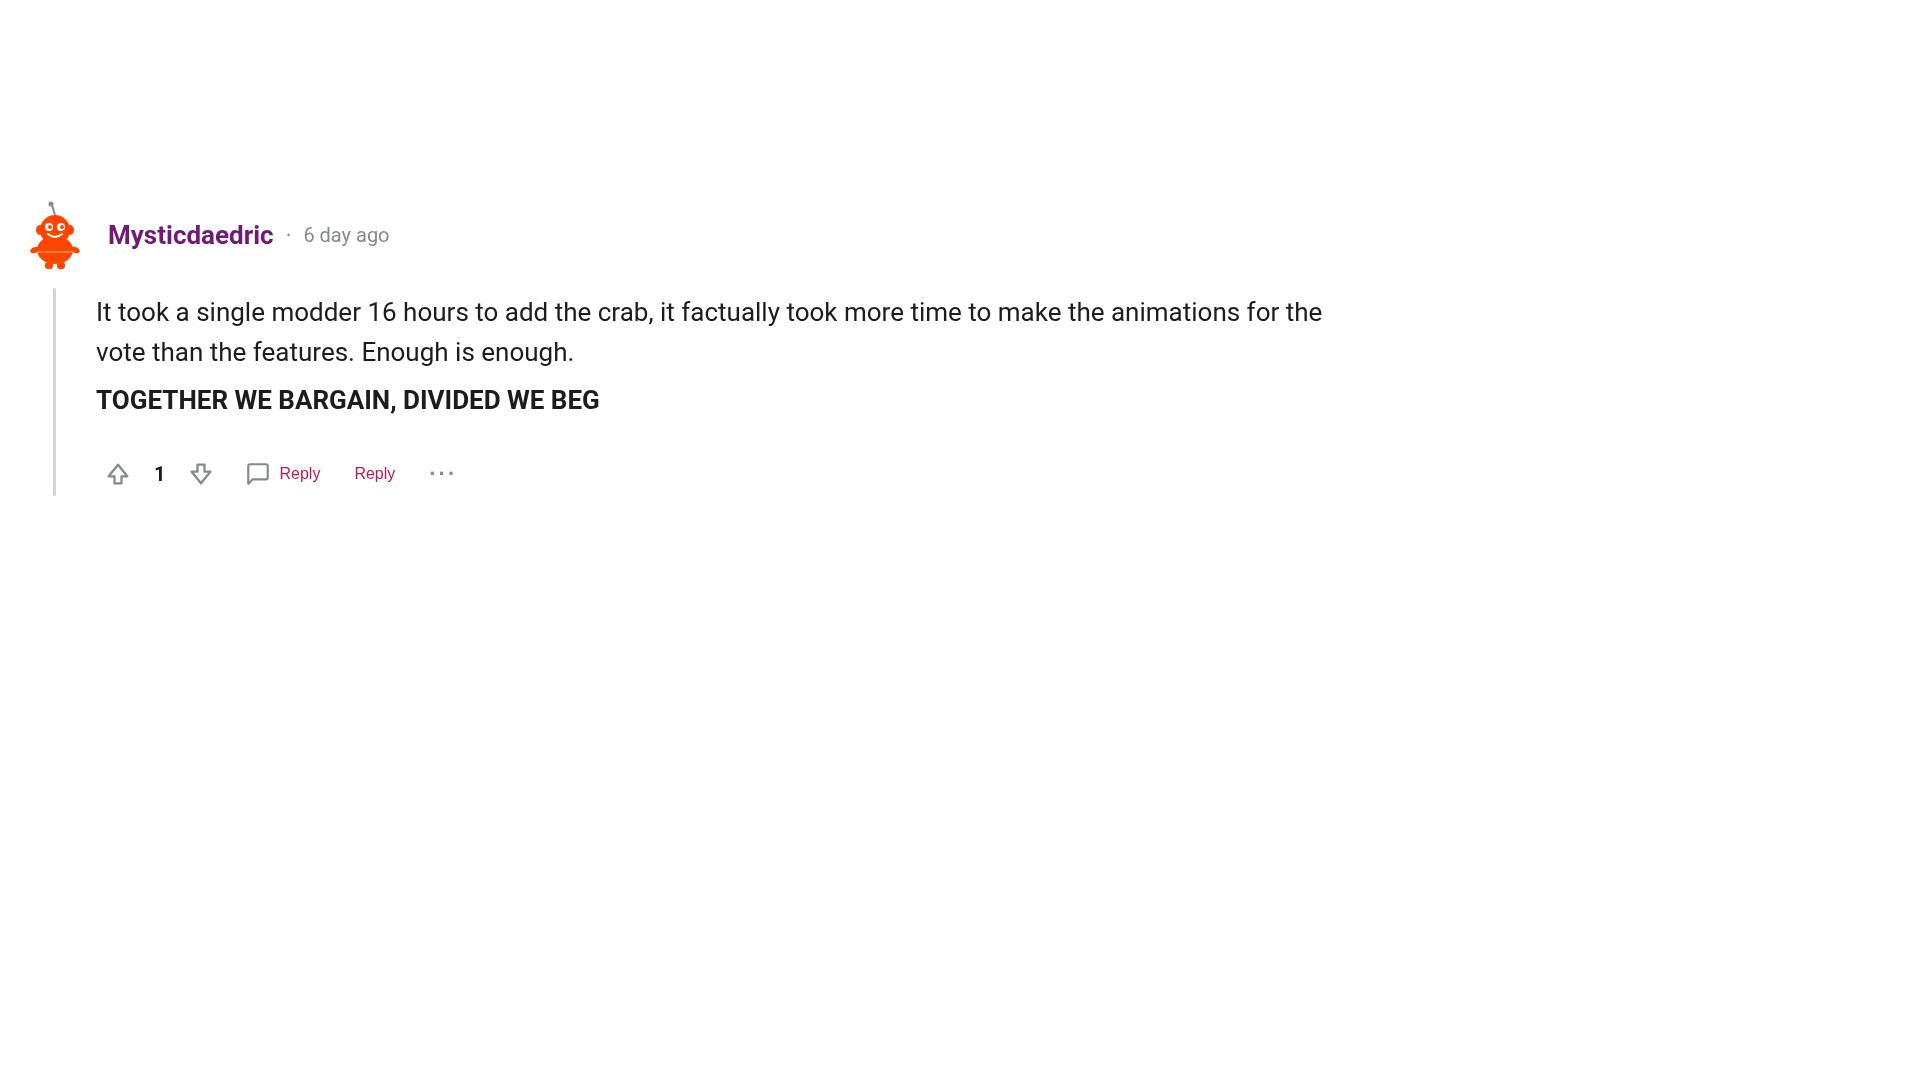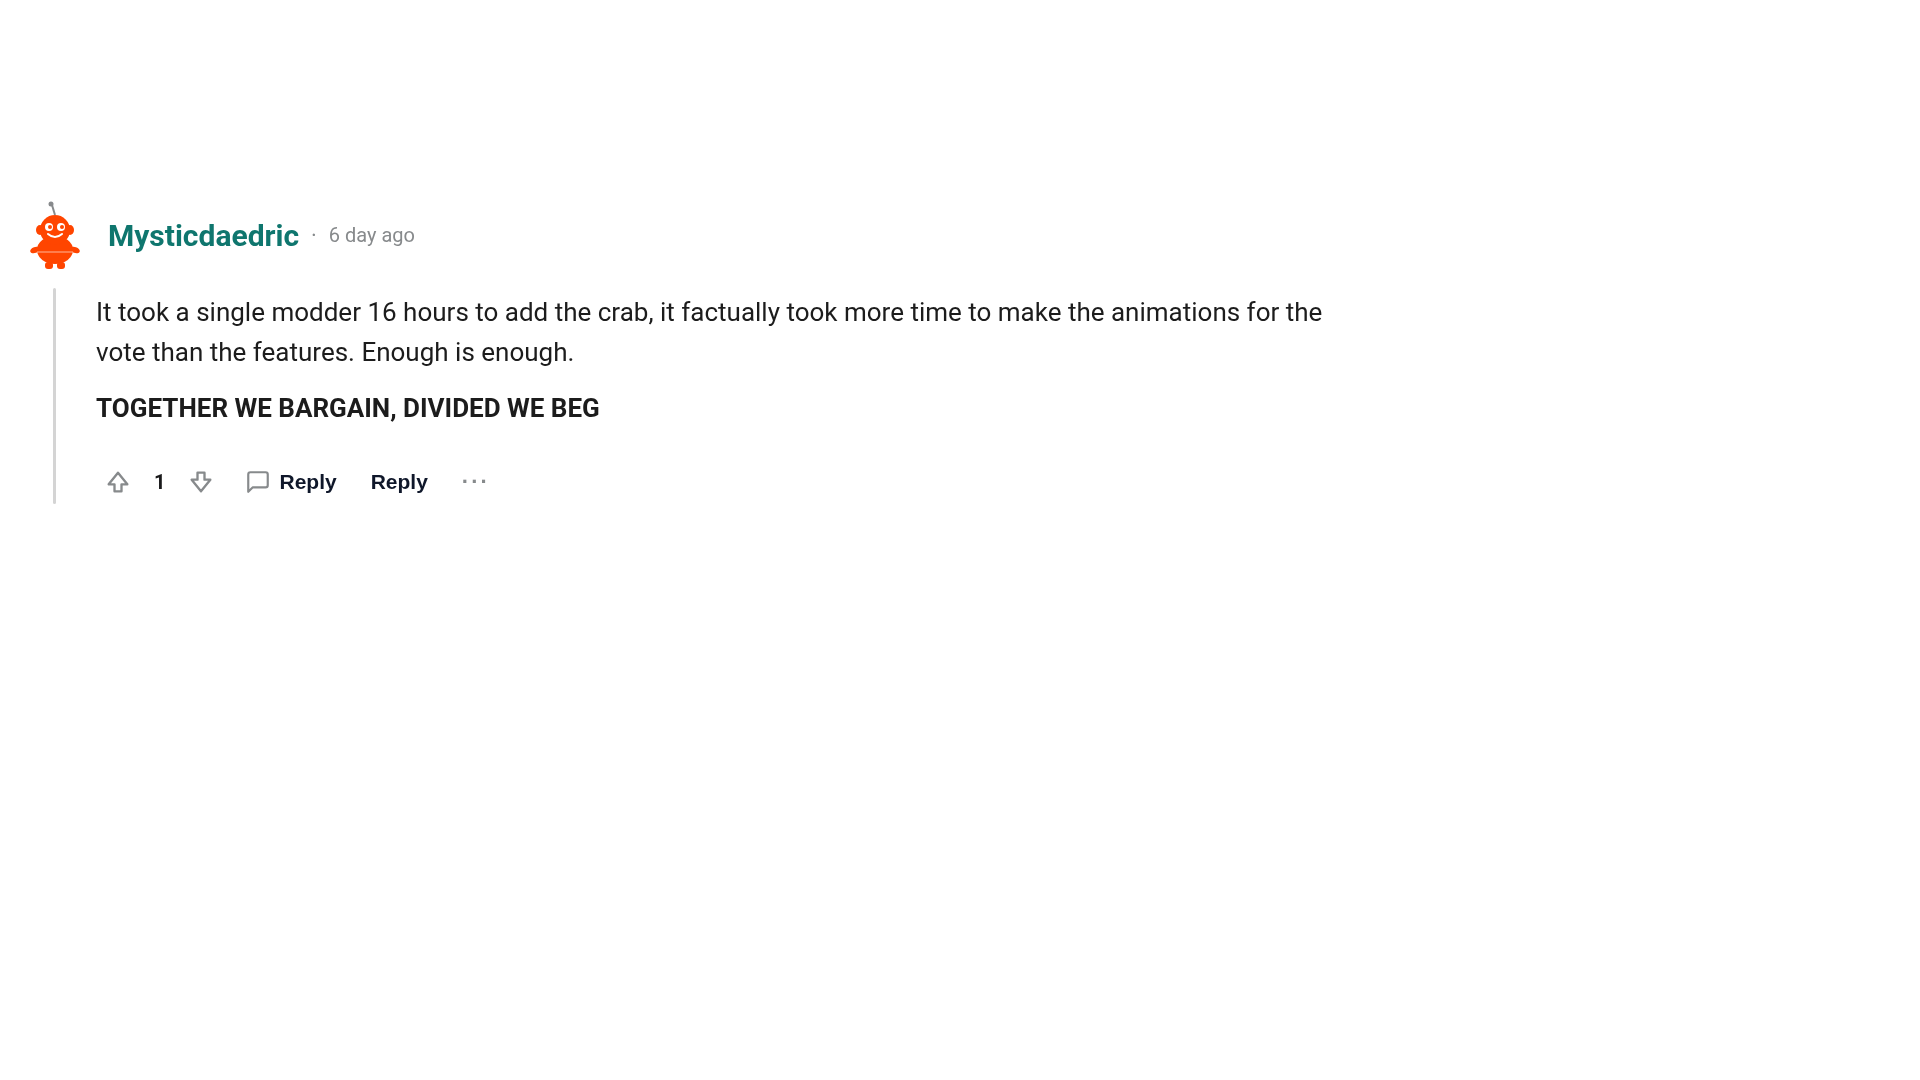--- a/index.html
+++ b/index.html
@@ -40,23 +40,23 @@
       height: 70px;
     }
 
     .comment-meta {
       display: flex;
       align-items: center;
       gap: 12px;
     }
 
     .username {
-      font-size: 30px;
+      font-size: 26px;
       font-weight: 700;
-      color: #0f766e;
+      color: #701a75;
     }
 
     .dot {
       font-size: 22px;
       color: #878a8c;
     }
 
     .timestamp {
       font-size: 20px;
       color: #878a8c;
@@ -82,21 +82,21 @@
     }
 
     .comment-text {
       font-size: 26px;
       line-height: 1.55;
       color: #1c1c1c;
       margin-bottom: 32px;
     }
 
     .comment-text p {
-      margin-bottom: 15px;
+      margin-bottom: 7px;
     }
 
     .comment-text p:last-child {
       margin-bottom: 12px;
     }
 
     .bold-text {
       font-weight: 700;
       font-size: 26px;
     }
@@ -142,23 +142,23 @@
       gap: 8px;
       color: #878a8c;
     }
 
     .action-btn svg {
       width: 26px;
       height: 26px;
     }
 
     .action-label {
-      font-size: 21px;
-      font-weight: 700;
-      color: #0f172a;
+      font-size: 16px;
+      font-weight: 400;
+      color: #be185d;
     }
 
     .more-btn {
       background: none;
       border: none;
       cursor: pointer;
       padding: 8px 12px;
       display: flex;
       align-items: center;
       justify-content: center;

